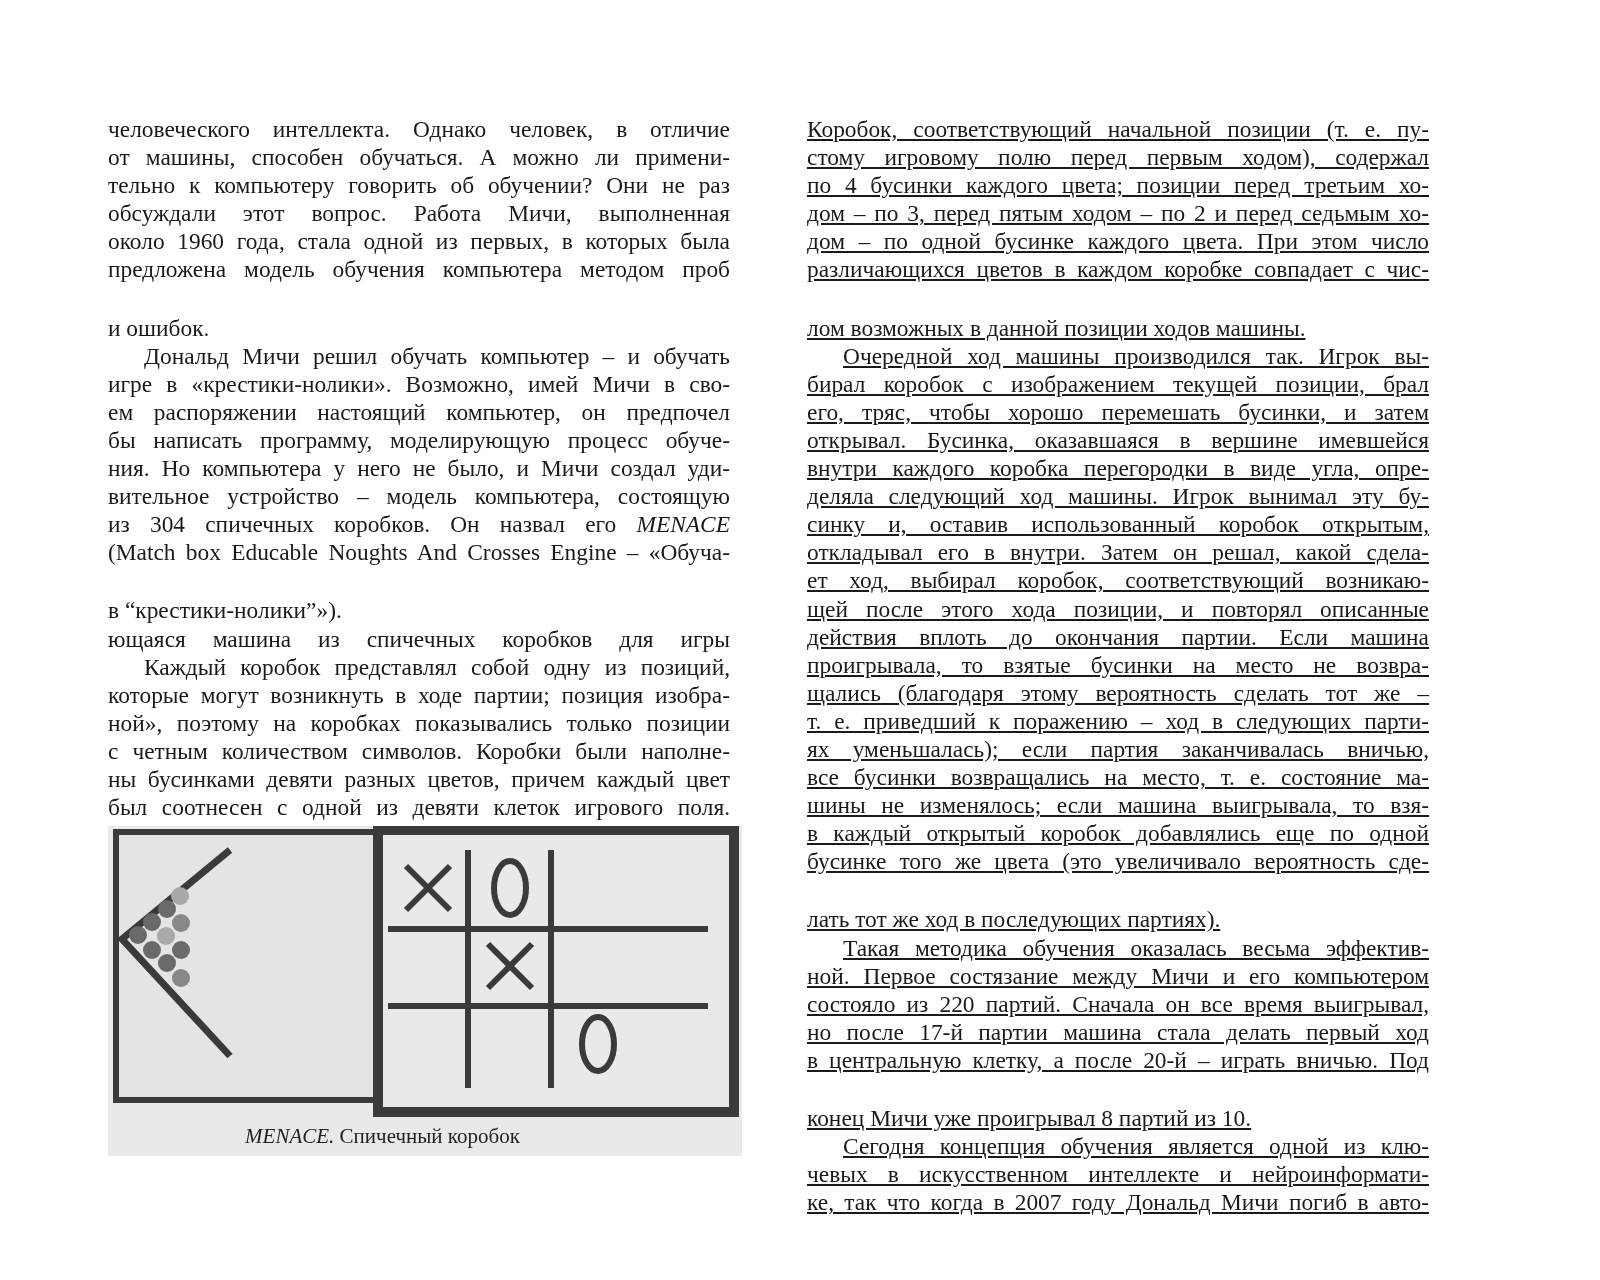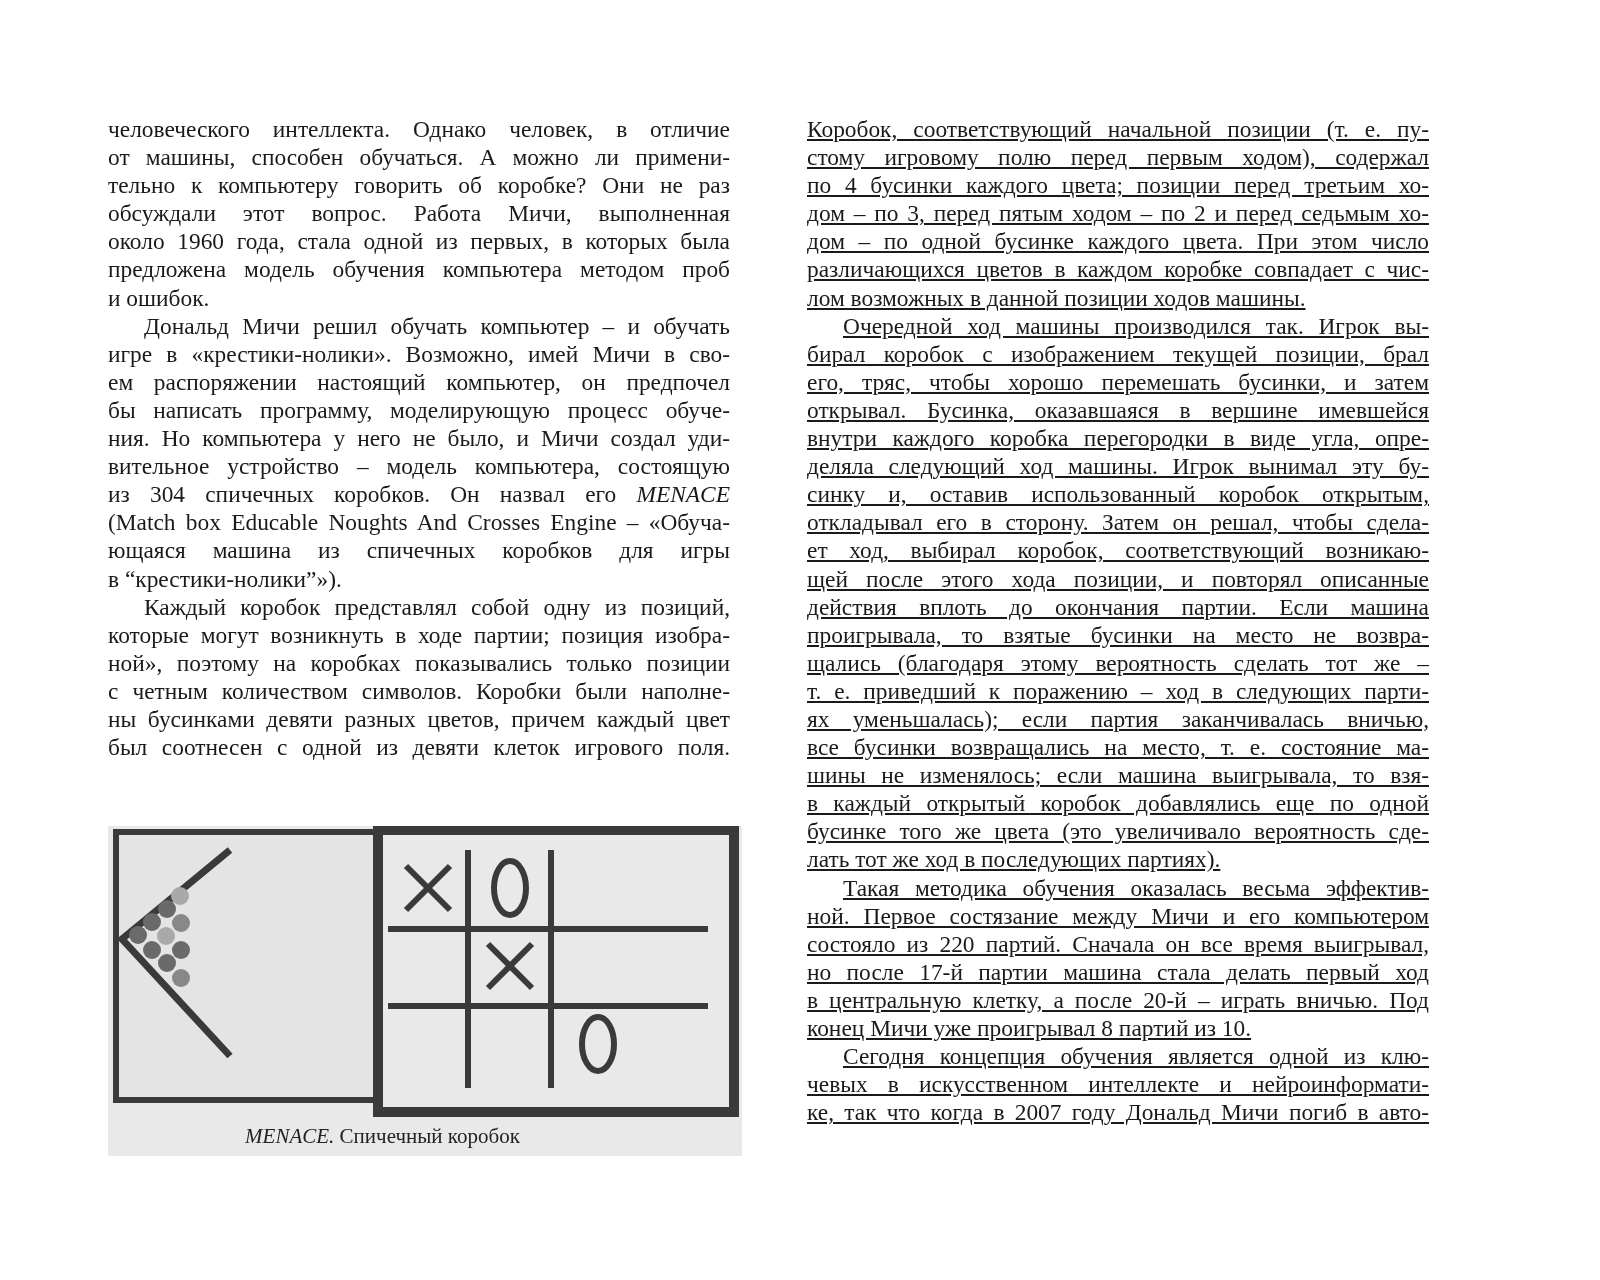--- a/index.html
+++ b/index.html
@@ -2,50 +2,50 @@
 <html><head>
 <meta charset="utf-8">
 <style>
   html, body { margin: 0; padding: 0; background: #ffffff; }
   body { width: 1600px; height: 1280px; position: relative; overflow: hidden;
          font-family: "Liberation Serif", "DejaVu Serif", serif; color: #1a1a1a; }
   .col { position: absolute; top: 115px; width: 622px; font-size: 23.4px; line-height: 28.1px; }
   #col-left { left: 108px; }
   #col-right { left: 807px; text-decoration: underline; }
   .line { display: block; text-align: justify; text-align-last: justify; white-space: nowrap; height: 28.1px; overflow: visible; }
-  .line.last { text-align-last: left; }
+  .line.last { text-align-last: left; margin-top: 30px; }
   .line.indent { padding-left: 36px; }
   .ital { font-style: italic; margin-top: 23px; }
   
   #figure { position: absolute; left: 108px; top: 826px; width: 634px; height: 330px; background: #e9e9e9; }
   #fig-svg { position: absolute; left: 0; top: 0; }
   #caption { position: absolute; left: 0; width: 549px; top: 298px; text-align: center; font-size: 21px; color: #222; }
   #caption .ital { font-style: italic; }
 </style>
 </head>
 <body>
 
 <div id="col-left" class="col">
     <span class="line">человеческого интеллекта. Однако человек, в отличие</span>
     <span class="line">от машины, способен обучаться. А можно ли примени-</span>
-    <span class="line">тельно к компьютеру говорить об коробке? Они не раз</span>
+    <span class="line">тельно к компьютеру говорить об обучении? Они не раз</span>
     <span class="line">обсуждали этот вопрос. Работа Мичи, выполненная</span>
     <span class="line">около 1960 года, стала одной из первых, в которых была</span>
     <span class="line">предложена модель обучения компьютера методом проб</span>
     <span class="line last">и ошибок.</span>
     <span class="line indent">Дональд Мичи решил обучать компьютер – и обучать</span>
     <span class="line">игре в «крестики-нолики». Возможно, имей Мичи в сво-</span>
     <span class="line">ем распоряжении настоящий компьютер, он предпочел</span>
     <span class="line">бы написать программу, моделирующую процесс обуче-</span>
     <span class="line">ния. Но компьютера у него не было, и Мичи создал уди-</span>
     <span class="line">вительное устройство – модель компьютера, состоящую</span>
     <span class="line">из 304 спичечных коробков. Он назвал его <span class="ital">MENACE</span></span>
     <span class="line">(Match box Educable Noughts And Crosses Engine – «Обуча-</span>
+    <span class="line last">в “крестики-нолики”»).</span>
     <span class="line">ющаяся машина из спичечных коробков для игры</span>
-    <span class="line last">в “крестики-нолики”»).</span>
     <span class="line indent">Каждый коробок представлял собой одну из позиций,</span>
     <span class="line">которые могут возникнуть в ходе партии; позиция изобра-</span>
     <span class="line">ной», поэтому на коробках показывались только позиции</span>
     <span class="line">с четным количеством символов. Коробки были наполне-</span>
     <span class="line">ны бусинками девяти разных цветов, причем каждый цвет</span>
     <span class="line">был соотнесен с одной из девяти клеток игрового поля.</span>
   </div>
 
 <div id="figure">
   <svg id="fig-svg" width="634" height="300">
@@ -86,21 +86,21 @@
     <span class="line">дом – по одной бусинке каждого цвета. При этом число</span>
     <span class="line">различающихся цветов в каждом коробке совпадает с чис-</span>
     <span class="line last">лом возможных в данной позиции ходов машины.</span>
     <span class="line indent">Очередной ход машины производился так. Игрок вы-</span>
     <span class="line">бирал коробок с изображением текущей позиции, брал</span>
     <span class="line">его, тряс, чтобы хорошо перемешать бусинки, и затем</span>
     <span class="line">открывал. Бусинка, оказавшаяся в вершине имевшейся</span>
     <span class="line">внутри каждого коробка перегородки в виде угла, опре-</span>
     <span class="line">деляла следующий ход машины. Игрок вынимал эту бу-</span>
     <span class="line">синку и, оставив использованный коробок открытым,</span>
-    <span class="line">откладывал его в сторону. Затем он решал, чтобы сдела-</span>
+    <span class="line">откладывал его в внутри. Затем он решал, какой сдела-</span>
     <span class="line">ет ход, выбирал коробок, соответствующий возникаю-</span>
     <span class="line">щей после этого хода позиции, и повторял описанные</span>
     <span class="line">действия вплоть до окончания партии. Если машина</span>
     <span class="line">проигрывала, то взятые бусинки на место не возвра-</span>
     <span class="line">щались (благодаря этому вероятность сделать тот же –</span>
     <span class="line">т. е. приведший к поражению – ход в следующих парти-</span>
     <span class="line">ях уменьшалась); если партия заканчивалась вничью,</span>
     <span class="line">все бусинки возвращались на место, т. е. состояние ма-</span>
     <span class="line">шины не изменялось; если машина выигрывала, то взя-</span>
     <span class="line">в каждый открытый коробок добавлялись еще по одной</span>

